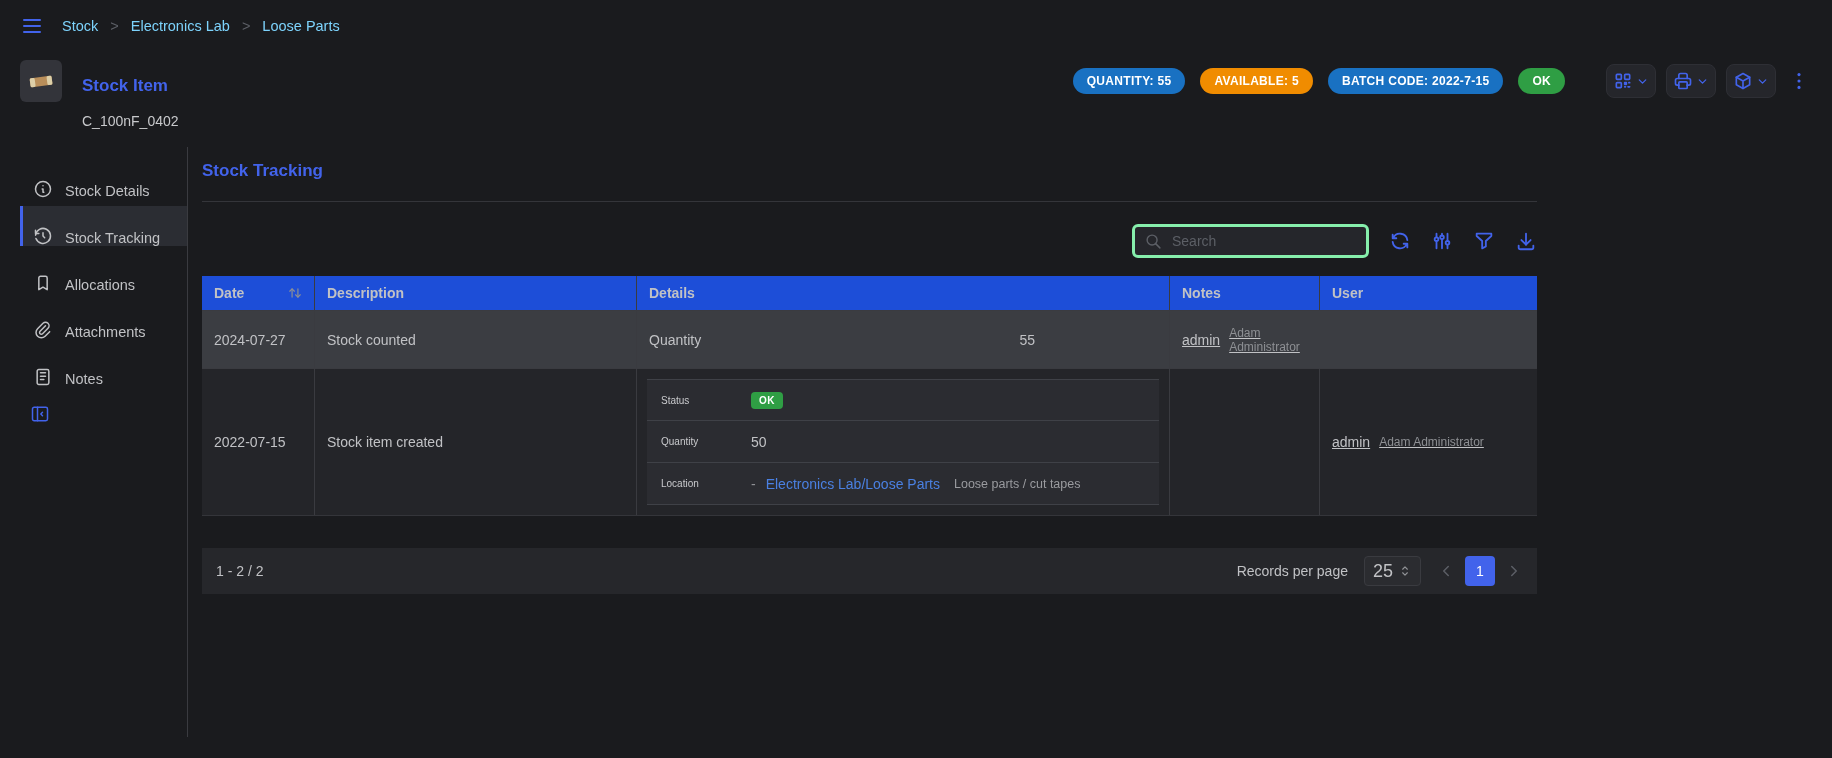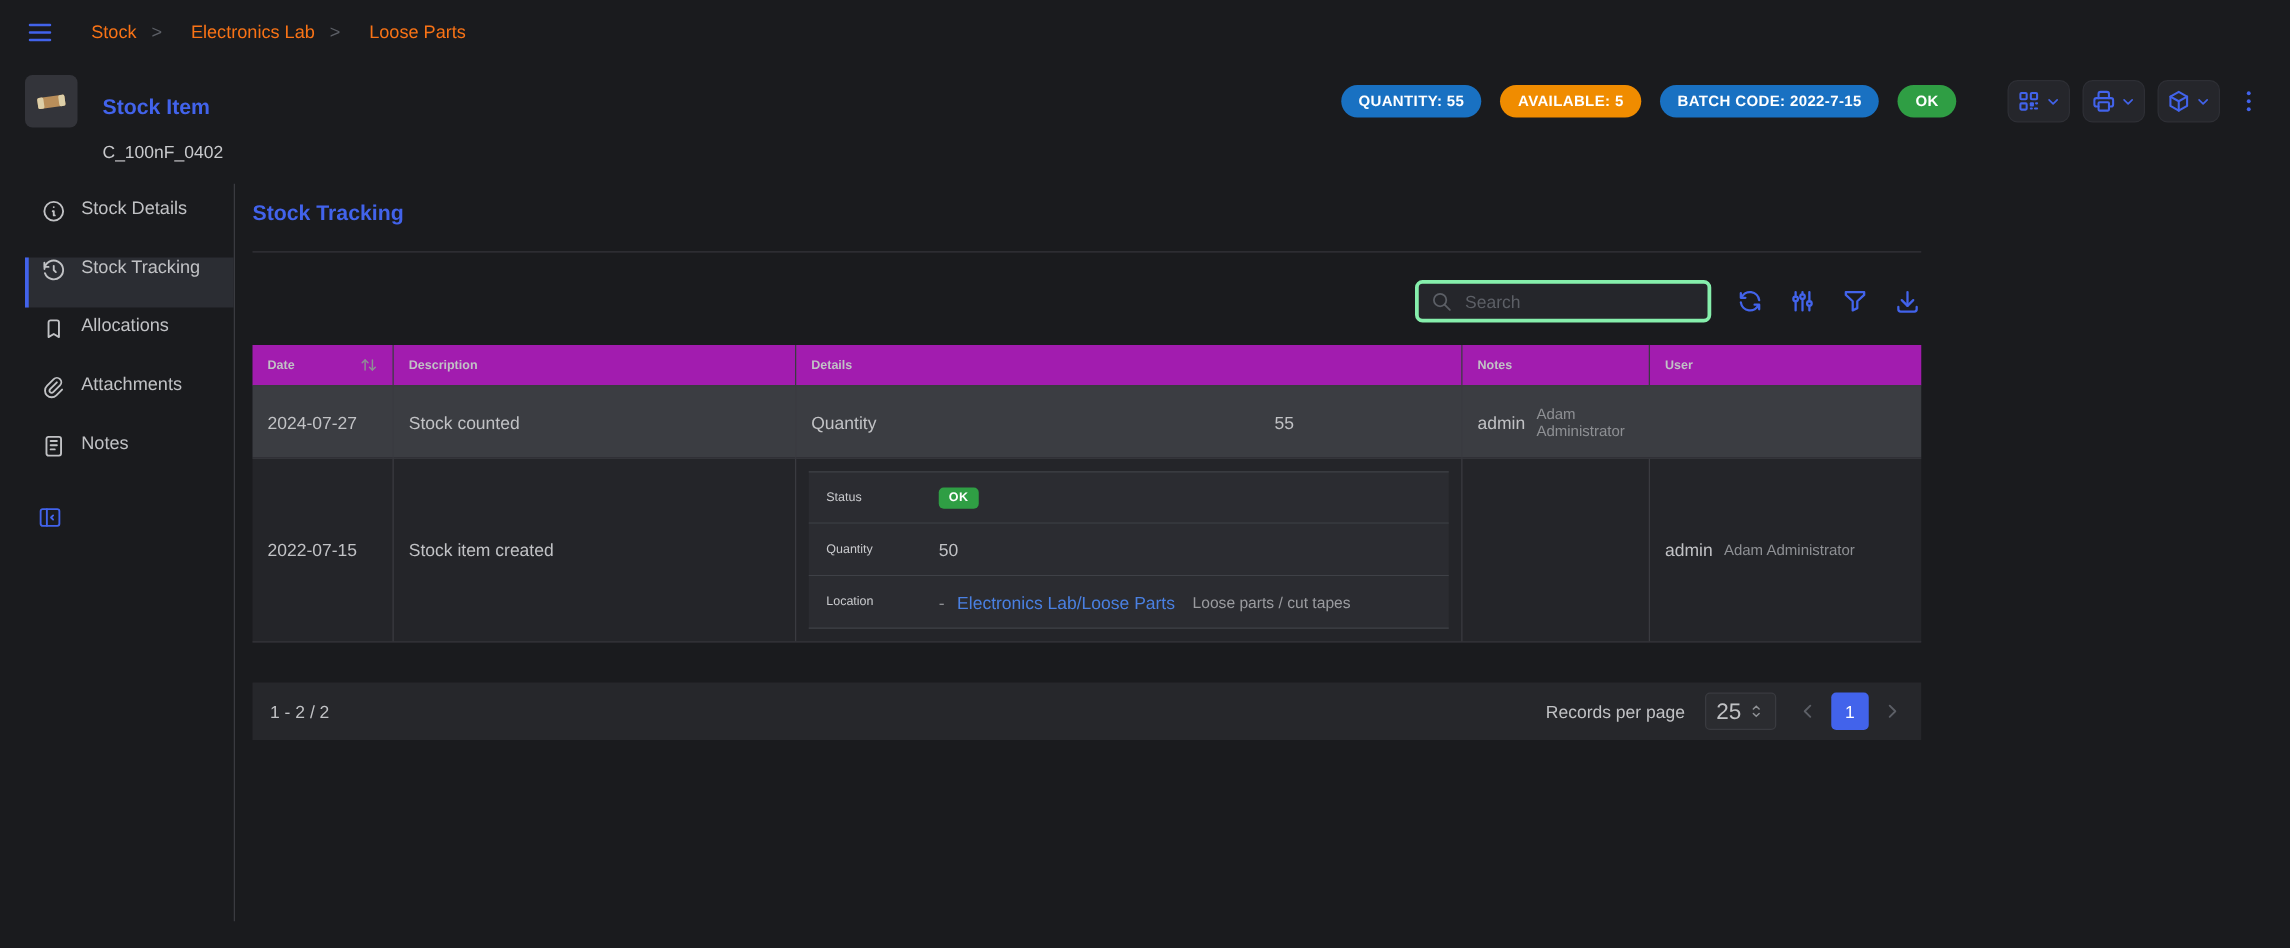--- a/index.html
+++ b/index.html
@@ -8,21 +8,21 @@
     width:1832px; height:758px; overflow:hidden;
     background:#1a1b1e; color:#c1c2c5;
     font-family:"Liberation Sans", sans-serif; font-size:14px;
   }
   svg { display:block; }
 
   
   .topbar { height:52px; display:flex; align-items:center; gap:18px; padding:0 20px; }
   .menu-btn { color:#4263eb; background:none; border:none; padding:0; cursor:pointer; }
   .breadcrumbs { display:flex; align-items:center; gap:12px; font-size:14.5px; }
-  .crumb { color:#f97316; text-decoration:none; cursor:pointer;margin-left:11px; }
+  .crumb { color:#7dd3fc; text-decoration:none; cursor:pointer; }
   .crumb-sep { color:#5c5f66; }
 
   
   .page-header { display:flex; justify-content:space-between; align-items:flex-start; padding:8px 20px 18px 20px; }
   .ph-left { display:flex; gap:20px; }
   .thumb { width:42px; height:42px; background:#33343a; border-radius:6px; display:flex; align-items:center; justify-content:center; cursor:pointer; }
   .page-title { color:#4263eb; font-weight:bold; font-size:17px; margin-top:16px; }
   .page-subtitle { margin-top:17px; font-size:14px; color:#c8c9cc; }
   .ph-right { display:flex; align-items:center; gap:15px; padding-top:4px; }
   .badge { padding:6px 14px; border-radius:15px; font-size:12px; font-weight:bold; color:#fff; letter-spacing:.3px; white-space:nowrap; }
@@ -30,49 +30,49 @@
   .badge-orange { background:#f08c00; }
   .badge-green  { background:#2f9e44; }
   .actions { display:flex; align-items:center; gap:10px; margin-left:26px; }
   .action-btn { display:flex; align-items:center; justify-content:center; gap:3px; width:50px; height:34px;
     background:#25262b; border:1px solid #2e2f35; border-radius:8px; color:#4263eb; cursor:pointer; }
   .dots-btn { background:none; border:none; color:#4263eb; padding:0 2px; cursor:pointer; }
 
   
   .content { display:flex; padding-left:20px; }
   .sidebar { width:168px; height:590px; border-right:1px solid #3a3b40; padding-top:12px; }
-  .side-item { display:flex; align-items:flex-start; gap:12px; height:40px; padding:0 10px; margin-bottom:7px;
+  .side-item { display:flex; align-items:flex-end; gap:12px; height:40px; padding:0 10px; margin-bottom:7px;
     font-size:14.5px; color:#c1c2c5; cursor:pointer; border-left:3px solid transparent; }
   .side-item.active { background:#2b2d33; border-left-color:#4263eb; }
   .side-icon { color:#c1c2c5; }
   .collapse-btn { margin:10px 0 0 10px; background:none; border:none; color:#4263eb; padding:0; cursor:pointer; }
 
   .main { margin-left:14px; width:1335px; }
   .main-heading { color:#4263eb; font-size:17px; font-weight:bold; margin:14px 0 0 0; }
   .divider { border-bottom:1px solid #34353a; margin-top:20px; margin-bottom:22px; }
 
   
   .toolbar { display:flex; justify-content:flex-end; align-items:center; gap:20px; margin-bottom:18px; }
   .search-box { display:flex; align-items:center; gap:8px; width:237px; height:34px;
     background:#25262b; border:3px solid #86efac; border-radius:6px; padding:0 10px; color:#5c5f66; }
   .search-box input { flex:1; min-width:0; background:none; border:none; outline:none; color:#c1c2c5; font-size:14px; font-family:inherit; }
   .search-box input::placeholder { color:#5c5f66; }
   .tool-btn { background:none; border:none; padding:0; color:#4263eb; cursor:pointer; }
 
   
   .thead, .trow { display:grid; grid-template-columns:113px 322px 533px 150px 1fr; }
-  .thead { background:#a21caf; font-weight:bold; font-size:10px; }
+  .thead { background:#1d4ed8; font-weight:bold; font-size:14px; }
   .th { padding:9px 12px; border-right:1px solid #3a3b40; display:flex; align-items:center; }
   .th:last-child { border-right:none; }
   .sort-icon { color:#8e9094; margin-left:auto; }
   .trow { border-top:1px solid #3a3b40; }
   .trow-1 { background:#3b3d42; height:58px; }
   .trow-2 { background:#242529; border-bottom:1px solid #34353a; }
   .td { padding:4px 12px; border-right:1px solid #3a3b40; display:flex; align-items:center; font-size:14px; }
-  .td:last-child { border-right:none; }
+  .td:last-child { border-right:none;text-decoration:underline; }
   .qty-inline { width:100%; display:flex; align-items:center; }
   .qty-inline .val { margin-left:auto; margin-right:24%; }
   .td-details { display:block; padding:10px 10px; }
   .subrow { display:flex; align-items:center; height:42px; padding:0 14px; background:#2b2c31; border-bottom:1px solid #3f4147; }
   .subrow:first-child { border-top:1px solid #3f4147; }
   .subkey { width:90px; font-size:10px; color:#c9cacd; flex:none; }
   .ok-badge { background:#2f9e44; color:#fff; font-size:10px; font-weight:bold; padding:3px 8px; border-radius:4px; letter-spacing:.4px; }
   .loc-dash { color:#8e9094; margin-right:10px; }
   .loc-link { color:#4a80e2; text-decoration:none; cursor:pointer; }
   .loc-desc { color:#9a9b9f; font-size:12.5px; margin-left:14px; }

